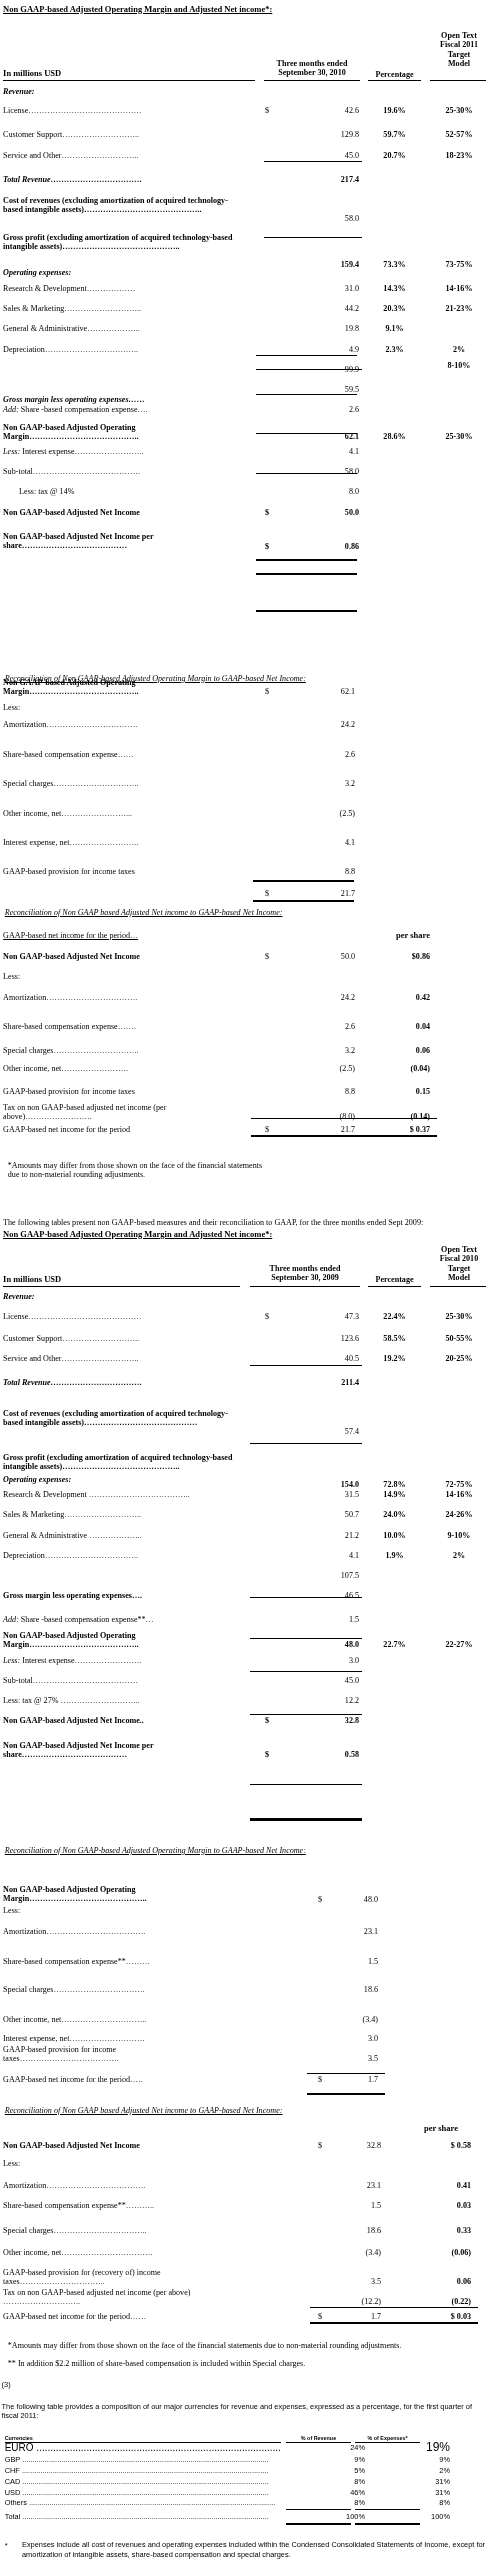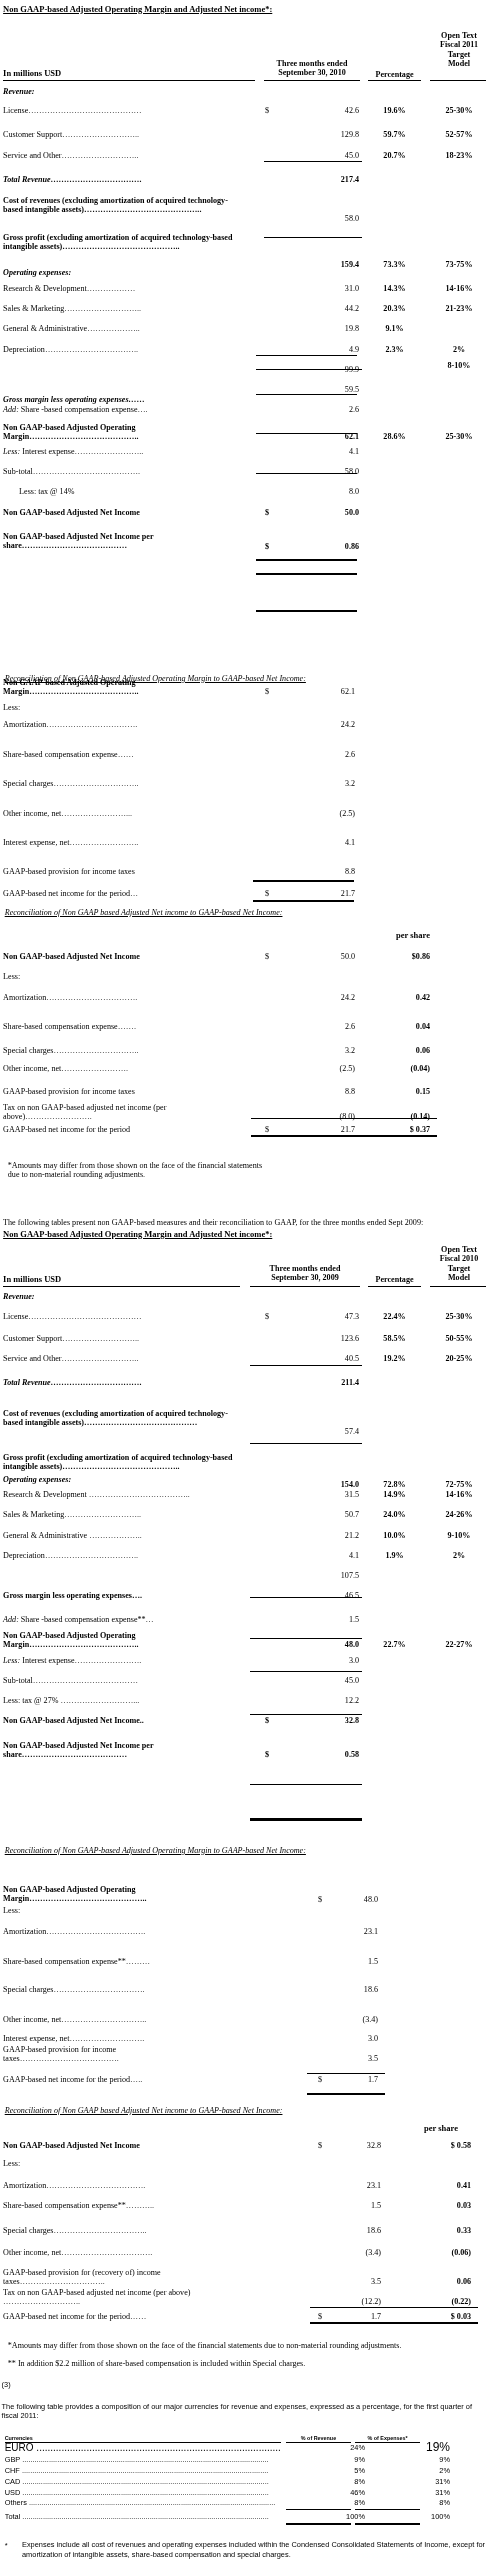--- a/index.html
+++ b/index.html
@@ -122,21 +122,21 @@
     <div class="a wrap " style="left:3.1px;top:750px;width:225px;">Share-based compensation expense……</div>
     <div class="a r" style="left:308px;top:750px;width:47px;">2.6</div>
     <div class="a wrap " style="left:3.1px;top:779px;width:225px;">Special charges…………………………..</div>
     <div class="a r" style="left:308px;top:779px;width:47px;">3.2</div>
     <div class="a wrap " style="left:3.1px;top:809px;width:225px;">Other income, net……………………...</div>
     <div class="a r" style="left:308px;top:809px;width:47px;">(2.5)</div>
     <div class="a wrap " style="left:3.1px;top:838px;width:225px;">Interest expense, net……………………..</div>
     <div class="a r" style="left:308px;top:838px;width:47px;">4.1</div>
     <div class="a wrap " style="left:3.1px;top:867px;width:225px;">GAAP-based provision for  income taxes</div>
     <div class="a r" style="left:308px;top:867px;width:47px;">8.8</div>
-    <div class="a wrap " style="left:3.1px;top:889px;width:225px;">GAAP-based net income for the period…</div>
+    <div class="a wrap " style="left:3.1px;top:931px;width:225px;text-decoration:underline;">GAAP-based net income for the period…</div>
     <div class="a" style="left:265px;top:889px;">$</div>
     <div class="a r" style="left:308px;top:889px;width:47px;">21.7</div>
     <div class="hl2" style="left: 253px; top: 880px; width: 101px;"></div>
     <div class="hl2" style="left: 253px; top: 900px; width: 101px;"></div>
   </div>
 
 <div class="a i u" style="left:4.7px;top:908px;">Reconciliation of  Non GAAP based Adjusted  Net income to GAAP-based Net Income:</div>
 <div class="a b" style="left:396px;top:931px;font-size:8.5px;">per share</div>
 <div id="t3rows">
     <div class="a wrap b" style="left:3.1px;top:952px;width:225px;">Non GAAP-based Adjusted Net Income</div>

